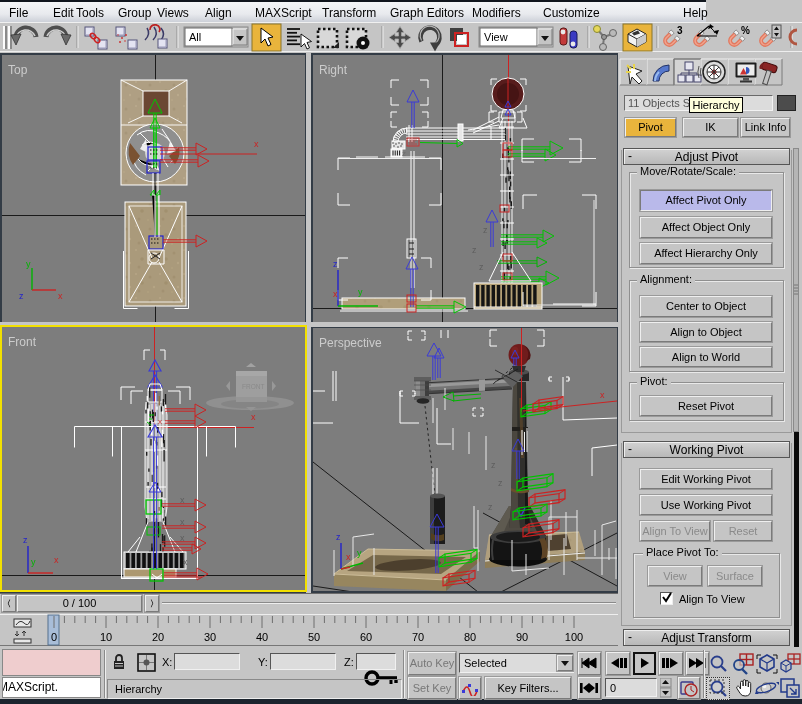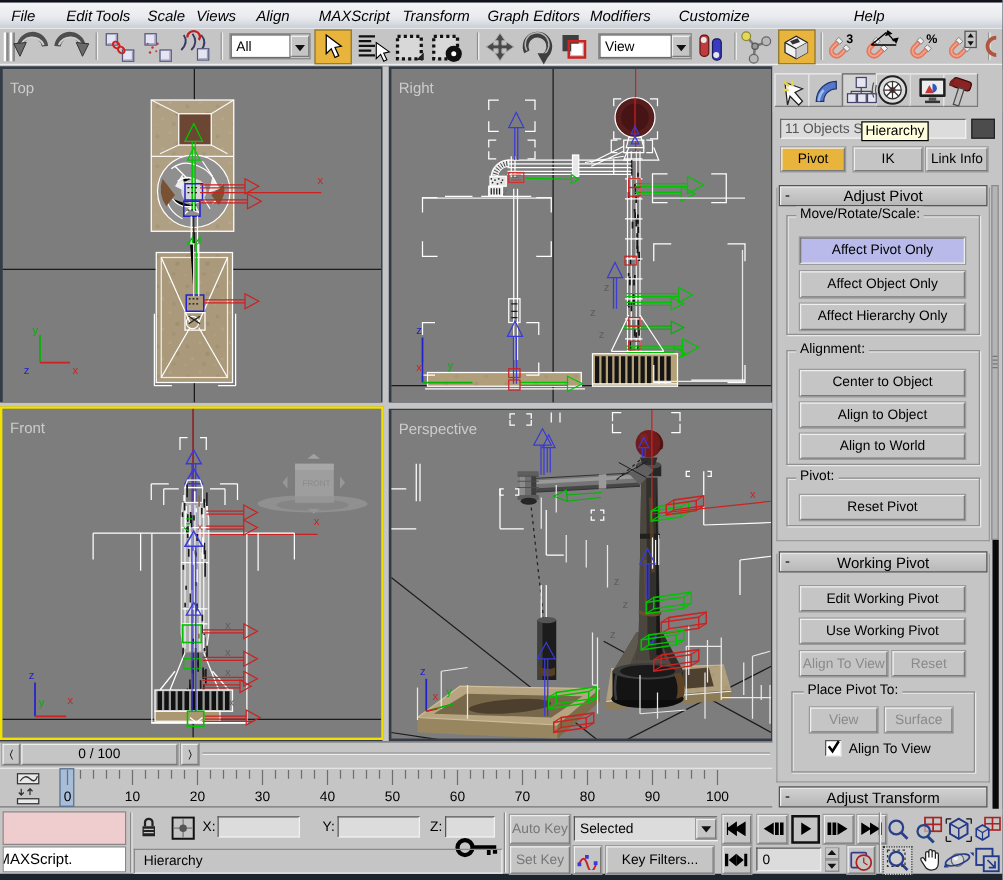--- a/index.html
+++ b/index.html
@@ -15,25 +15,25 @@
           <rect width="24" height="24" fill="#ab9b7e"></rect>
           <circle cx="4" cy="6" r="1.5" fill="#9a8a6a"></circle>
           <circle cx="14" cy="3" r="1" fill="#c2b294"></circle>
           <circle cx="20" cy="12" r="1.8" fill="#988866"></circle>
           <circle cx="8" cy="16" r="1.2" fill="#c0b090"></circle>
           <circle cx="17" cy="20" r="1.5" fill="#9a8a6c"></circle>
           <circle cx="2" cy="21" r="1" fill="#b8a888"></circle>
         </pattern>
 </defs>
     </svg>
-<div style="position:absolute;left:0;top:0;width:802px;height:22px;background:linear-gradient(#f4f5f7,#e8eaee 60%,#ccd0d8);border-top:2px solid #10151d;font-style:italic;">
+<div style="position:absolute;left:0;top:0;width:706px;height:22px;background:linear-gradient(#f4f5f7,#e8eaee 60%,#ccd0d8);border-top:2px solid #10151d;">
       <span style="position:absolute;left:9px;top:4px;font-size:12px;color:#000;">File</span>
       <span style="position:absolute;left:41px;top:4px;font-size:12px;color:#000;margin-left:12px;">Edit</span>
       <span style="position:absolute;left:76px;top:4px;font-size:12px;color:#000;">Tools</span>
-      <span style="position:absolute;left:118px;top:4px;font-size:12px;color:#000;">Scale</span>
+      <span style="position:absolute;left:118px;top:4px;font-size:12px;color:#000;">Group</span>
       <span style="position:absolute;left:157px;top:4px;font-size:12px;color:#000;">Views</span>
       <span style="position:absolute;left:205px;top:4px;font-size:12px;color:#000;">Align</span>
       <span style="position:absolute;left:255px;top:4px;font-size:12px;color:#000;">MAXScript</span>
       <span style="position:absolute;left:322px;top:4px;font-size:12px;color:#000;">Transform</span>
       <span style="position:absolute;left:390px;top:4px;font-size:12px;color:#000;">Graph Editors</span>
       <span style="position:absolute;left:472px;top:4px;font-size:12px;color:#000;">Modifiers</span>
       <span style="position:absolute;left:543px;top:4px;font-size:12px;color:#000;">Customize</span>
       <span style="position:absolute;left:642px;top:4px;font-size:16px;color:#000;margin-top:24px;">MAXScript</span>
       <span style="position:absolute;left:683px;top:4px;font-size:12px;color:#000;">Help</span>
     </div>

